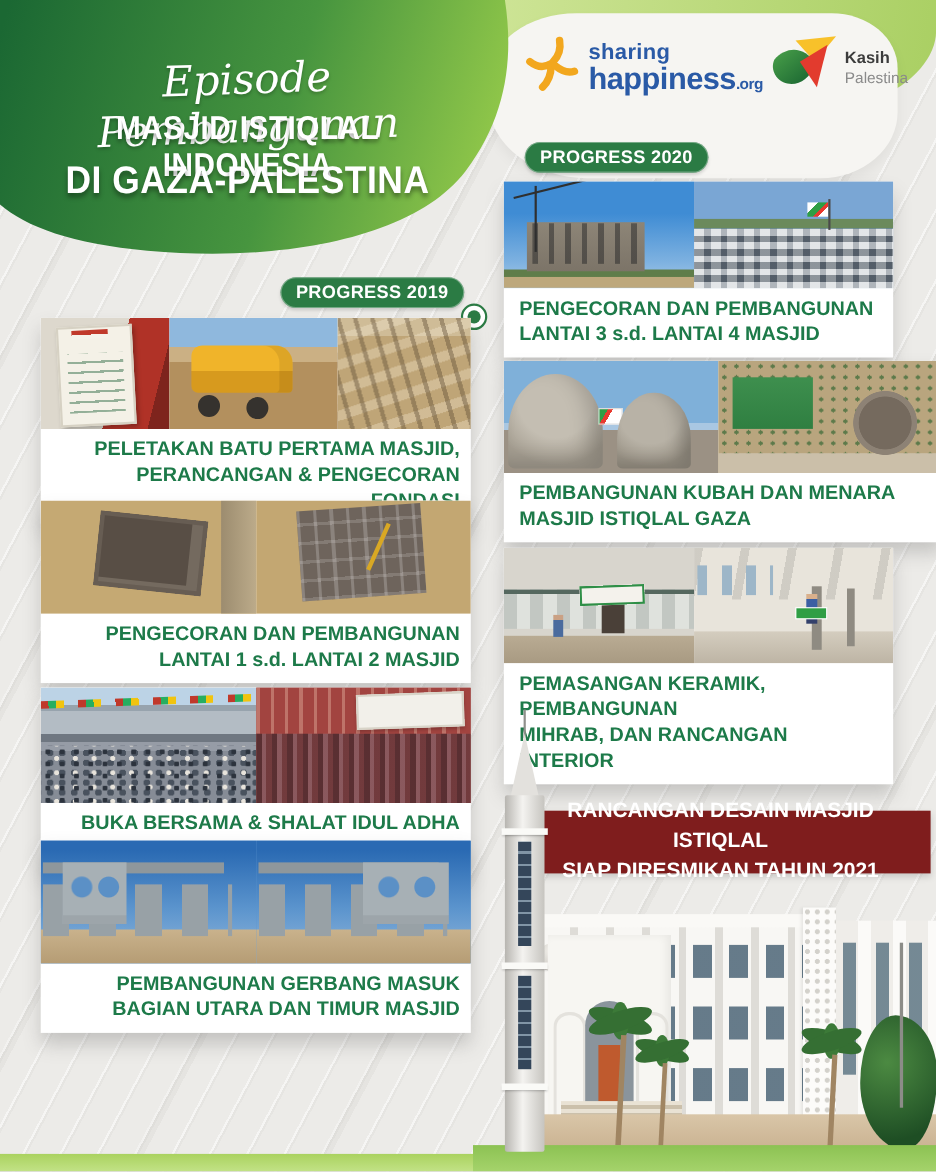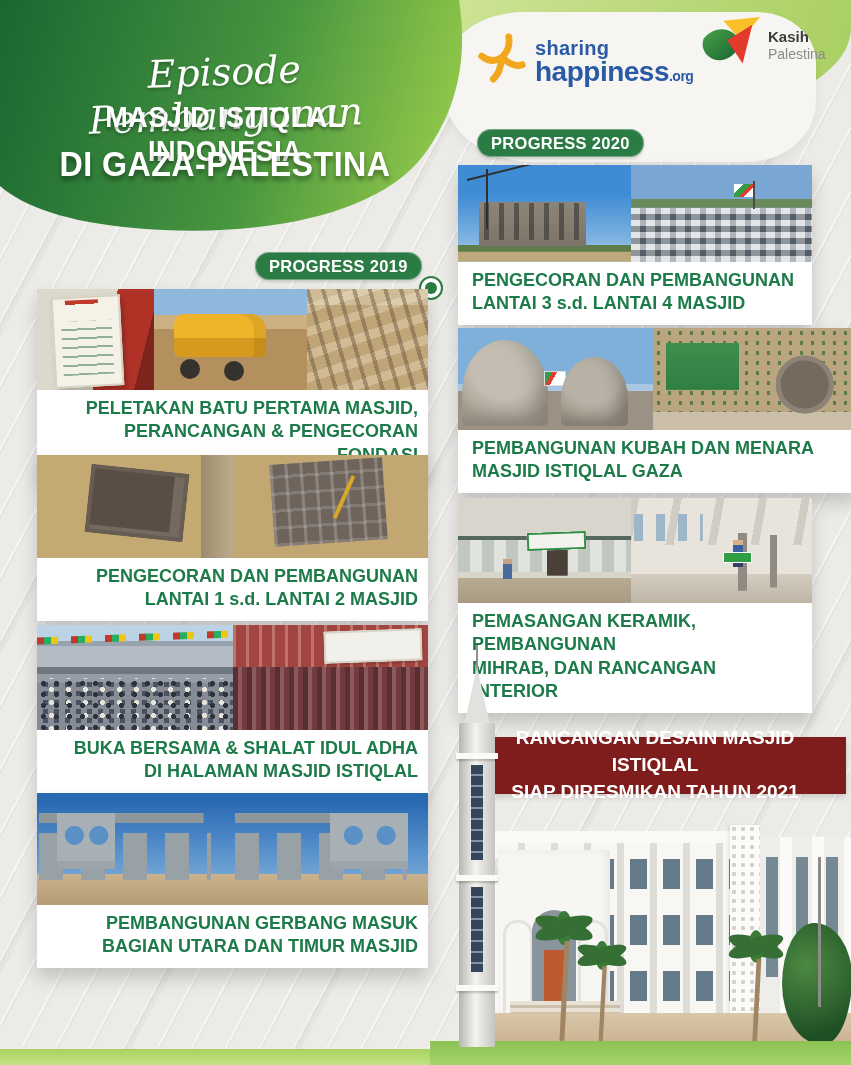--- a/index.html
+++ b/index.html
@@ -29,21 +29,21 @@
   .hdr-l2{position:absolute;left:15px;top:144px;width:420px;text-align:center;color:#fff;
     font-weight:bold;font-size:35px;letter-spacing:.5px;transform:scaleX(.92);
     text-shadow:0 4px 5px rgba(0,0,0,.4);}
 
   
   .logo-sh{left:474px;top:30px;display:flex;align-items:flex-end;gap:7px;}
   .sh-text{line-height:1;}
   .sh-w1{color:var(--logo-blue,#2a5aa6);font-size:20px;font-weight:bold;letter-spacing:.3px;}
   .sh-w2{color:var(--logo-blue,#2a5aa6);font-size:28px;font-weight:bold;letter-spacing:-.5px;}
   .sh-org{font-size:14px;font-weight:bold;}
-  .logo-kp{left:700px;top:16px;display:flex;align-items:center;gap:6px;}
+  .logo-kp{left:700px;top:32px;display:flex;align-items:center;gap:6px;}
   .kp-text{line-height:1.15;}
   .kp-w1{font-size:15px;font-weight:bold;color:#3c3c3c;}
   .kp-w2{font-size:14px;color:#8a8a8a;}
 
   
   .badge{position:absolute;background:var(--badge-green,#2b7b44);color:#fff;font-weight:bold;
     font-size:16.5px;line-height:28px;height:28px;padding:0 14px;border-radius:15px;
     letter-spacing:.3px;box-shadow:inset 0 0 0 1px rgba(255,255,255,.35),0 2px 3px rgba(0,0,0,.15);}
   .marker{left:419px;top:276px;width:20px;height:20px;border-radius:50%;background:#fff;
     border:2px solid var(--badge-green,#2b7b44);}
@@ -328,21 +328,21 @@
 
   <div class="card" style="left:37px;top:625px;width:391px;">
     <div class="prow" style="height:105px;">
       <div class="ph ph-crowd1" style="flex:0 0 50%;"></div>
       <div class="ph ph-crowd2" style="flex:1 1 auto;"></div>
     </div>
     <div class="cap center">BUKA BERSAMA &amp; SHALAT IDUL ADHA
 DI HALAMAN MASJID ISTIQLAL</div>
   </div>
 
-  <div class="card" style="left:37px;top:793px;width:391px;">
+  <div class="card" style="left:37px;top:764px;width:391px;">
     <div class="prow" style="height:112px;">
       <div class="ph ph-gate" style="flex:0 0 50%;"></div>
       <div class="ph ph-gate alt" style="flex:1 1 auto;"></div>
     </div>
     <div class="cap center">PEMBANGUNAN GERBANG MASUK
 BAGIAN UTARA DAN TIMUR MASJID</div>
   </div>
 
   <div class="card" style="left:458px;top:165px;width:354px;">
     <div class="prow" style="height:97px;">

